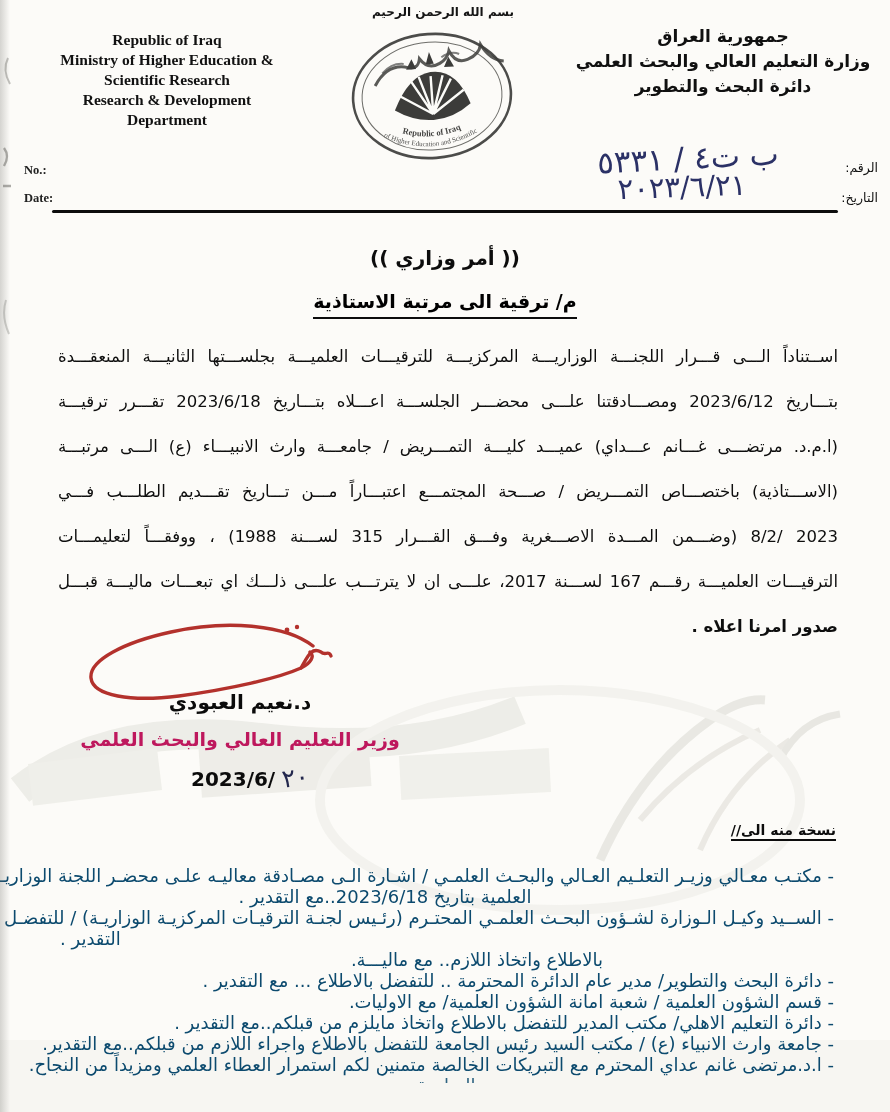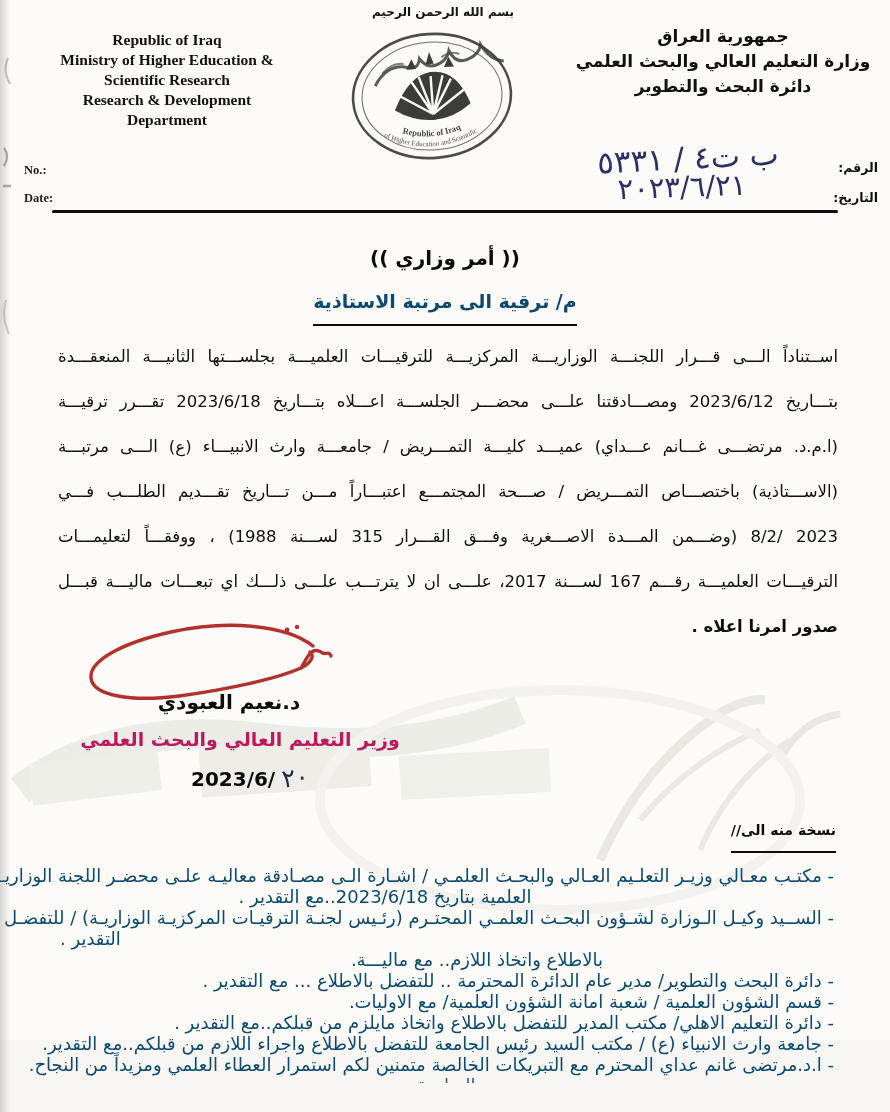--- a/index.html
+++ b/index.html
@@ -32,21 +32,21 @@
   .seal{ position:absolute; left:348px; top:24px; }
   .hdr-ar{
     position:absolute; right:12px; top:24px; width:310px;
     text-align:center; direction:rtl;
     font-weight:bold; font-size:17px; line-height:25px; color:#101010;
   }
 
   
   .ref-en{ position:absolute; left:24px; font-family:"Liberation Serif", serif;
     font-weight:bold; font-size:12.5px; color:#222;}
-  .ref-ar{ position:absolute; right:12px; direction:rtl; font-weight:bold;
+  .ref-ar{ position:absolute; right:12px; direction:rtl; font-weight:normal;
     font-size:12.5px; color:#101010;}
   .hand{ color:#2b3166; font-weight:normal; }
   .no-value{
     position:absolute; right:52px; top:140px; width:300px; text-align:center;
     direction:rtl; font-size:31px; letter-spacing:2px; transform:rotate(-3deg);
   }
   .date-value{
     position:absolute; right:88px; top:170px; width:240px; text-align:center;
     direction:rtl; font-size:29px; letter-spacing:1px; transform:rotate(-2deg);
   }
@@ -57,50 +57,50 @@
 
   
   .doc-title{
     position:absolute; left:0; top:246px; width:100%; text-align:center;
     direction:rtl; font-weight:bold; font-size:20px; color:#0c0c0c;
   }
   .doc-subject{
     position:absolute; left:0; top:290px; width:100%; text-align:center; direction:rtl;
   }
   .doc-subject span{
-    font-weight:bold; font-size:19px; color:#0c4a6e;
-    border-bottom:2.5px solid #0c0c0c; padding-bottom:12px;
+    font-weight:bold; font-size:19px; color:#000000;
+    border-bottom:2.5px solid #0c0c0c; padding-bottom:5px;
   }
 
   
   .body-text{
     position:absolute; left:58px; top:334px; width:780px; direction:rtl;
     font-size:16.5px; color:#0e0e0e;
   }
   .bline{ height:45px; line-height:45px; white-space:nowrap;
     text-align:justify; }
   .bline.j{ text-align:justify; text-align-last:justify; }
   .bline.last{ text-align:right; white-space:normal;font-weight:bold; }
 
   
   .sig-svg{ position:absolute; left:75px; top:612px; z-index:2; }
-  .sig-name{ position:absolute; left:109px; top:690px; width:240px; text-align:center;
+  .sig-name{ position:absolute; left:120px; top:690px; width:240px; text-align:center;
     direction:rtl; font-weight:bold; font-size:20px; color:#0b0b0b; z-index:2;}
   .sig-role{ position:absolute; left:70px; top:728px; width:340px; text-align:center;
     direction:rtl; font-weight:bold; font-size:19px; color:#be185d; z-index:2;}
   .sig-date{ position:absolute; left:140px; top:763px; width:220px; text-align:center;
     direction:ltr; font-weight:bold; font-size:20px; color:#0b0b0b; z-index:2;}
   .sig-date .hand-day{ font-size:25px; font-weight:normal; color:#23284d;
     display:inline-block; transform:rotate(-8deg); margin-left:7px;}
 
   
   .cc-heading{
     position:absolute; right:54px; top:822px; direction:rtl; z-index:2;
     font-weight:bold; font-size:14px; color:#0c0c0c;
-    border-bottom:2px solid #0c0c0c; padding-bottom:13px;
+    border-bottom:2px solid #0c0c0c; padding-bottom:1px;
   }
   .cc-list{
     position:absolute; left:60px; top:865px; width:774px; direction:rtl;
     font-size:18px; line-height:21px; color:#0c4a6e; z-index:2;
   }
   .cc-l1{ text-align:justify; text-align-last:justify; white-space:nowrap; }
   .cc-l1.short{ text-align:right; text-align-last:right; }
   .cc-l2{ text-align:right; }
   .cc-l2.c1{ text-align:center; padding-right:124px; }
   .cc-l2.c2{ text-align:left; }

